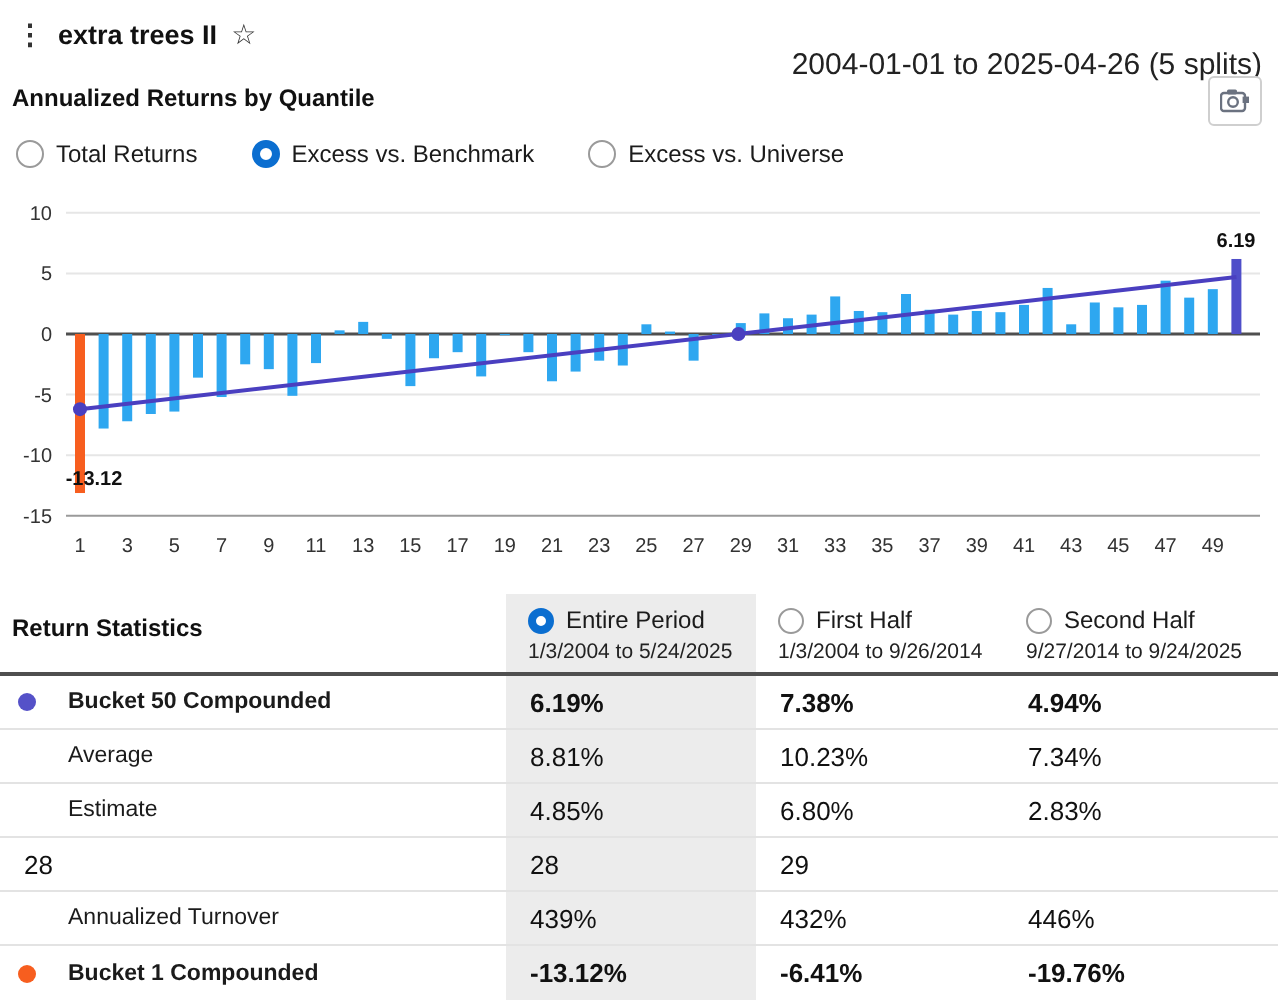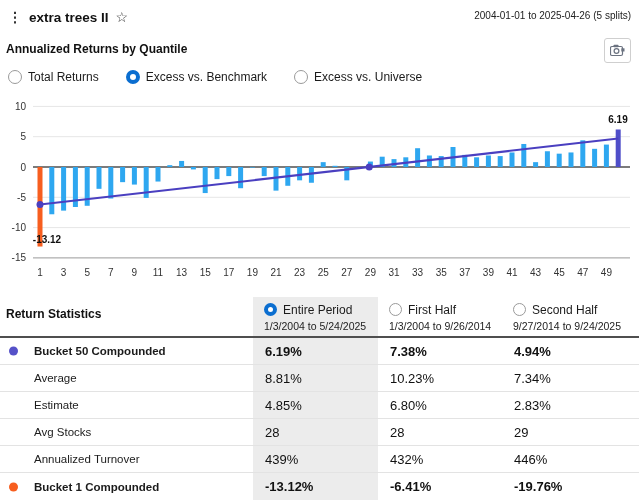--- a/index.html
+++ b/index.html
@@ -7,33 +7,33 @@
   body {
     width:639px; height:500px; overflow:hidden; position:relative;
     font-family:"Liberation Sans", sans-serif; color:#1b1b1b;
   }
   
   .top-header { position:absolute; top:8px; left:8px; right:8px; height:22px; }
   .title-wrap { position:absolute; left:0; top:0; display:flex; align-items:center; gap:7px; }
   .kebab { font-size:14px; font-weight:bold; color:#333; line-height:18px; cursor:pointer; }
   .doc-title { font-size:13.5px; font-weight:bold; color:#111; }
   .star { font-size:14px; color:#333; cursor:pointer; }
-  .date-range { position:absolute; right:0; top:2px; font-size:10px; color:#222;margin-left:47px; }
+  .date-range { position:absolute; right:0; top:16px; font-size:15px; color:#222;margin-left:47px; }
 
   
   .section-title { position:absolute; top:42px; left:6px; font-size:12px; font-weight:bold; color:#111; }
   .icon-btn {
     position:absolute; top:38px; right:8px; width:27px; height:25px;
     border:1px solid #cfcfcf; border-radius:3px; background:#fff;
     display:flex; align-items:center; justify-content:center; cursor:pointer;
   }
 
   
   .radio-row { position:absolute; top:70px; left:8px; display:flex; gap:27px; align-items:center; }
-  .radio-opt { display:flex; align-items:flex-start; gap:6px; cursor:pointer; }
+  .radio-opt { display:flex; align-items:flex-end; gap:6px; cursor:pointer; }
   .radio-circ { width:14px; height:14px; border-radius:50%; border:1px solid #9a9a9a; background:#fff; flex:0 0 auto; }
   .radio-opt.selected .radio-circ { border:4.5px solid #0b6ed0; }
   .radio-label { font-size:12px; color:#1b1b1b; white-space:nowrap; }
 
   
   .chart-wrap { position:absolute; top:98px; left:0; width:638px; height:192px; }
   svg text { font-family:"Liberation Sans", sans-serif; }
 
   
   .table-wrap { position:absolute; top:297px; left:0; right:0; bottom:0; }
@@ -232,21 +232,20 @@
         <div class="cell">10.23%</div>
         <div class="cell">7.34%</div>
       </div>
       <div class="t-grid t-row">
         <div class="row-label">Estimate</div>
         <div class="cell">4.85%</div>
         <div class="cell">6.80%</div>
         <div class="cell">2.83%</div>
       </div>
       <div class="t-grid t-row">
-        <div class="row-label">Avg Stocks</div>
         <div class="cell">28</div>
         <div class="cell">28</div>
         <div class="cell">29</div>
       </div>
       <div class="t-grid t-row">
         <div class="row-label">Annualized Turnover</div>
         <div class="cell">439%</div>
         <div class="cell">432%</div>
         <div class="cell">446%</div>
       </div>

